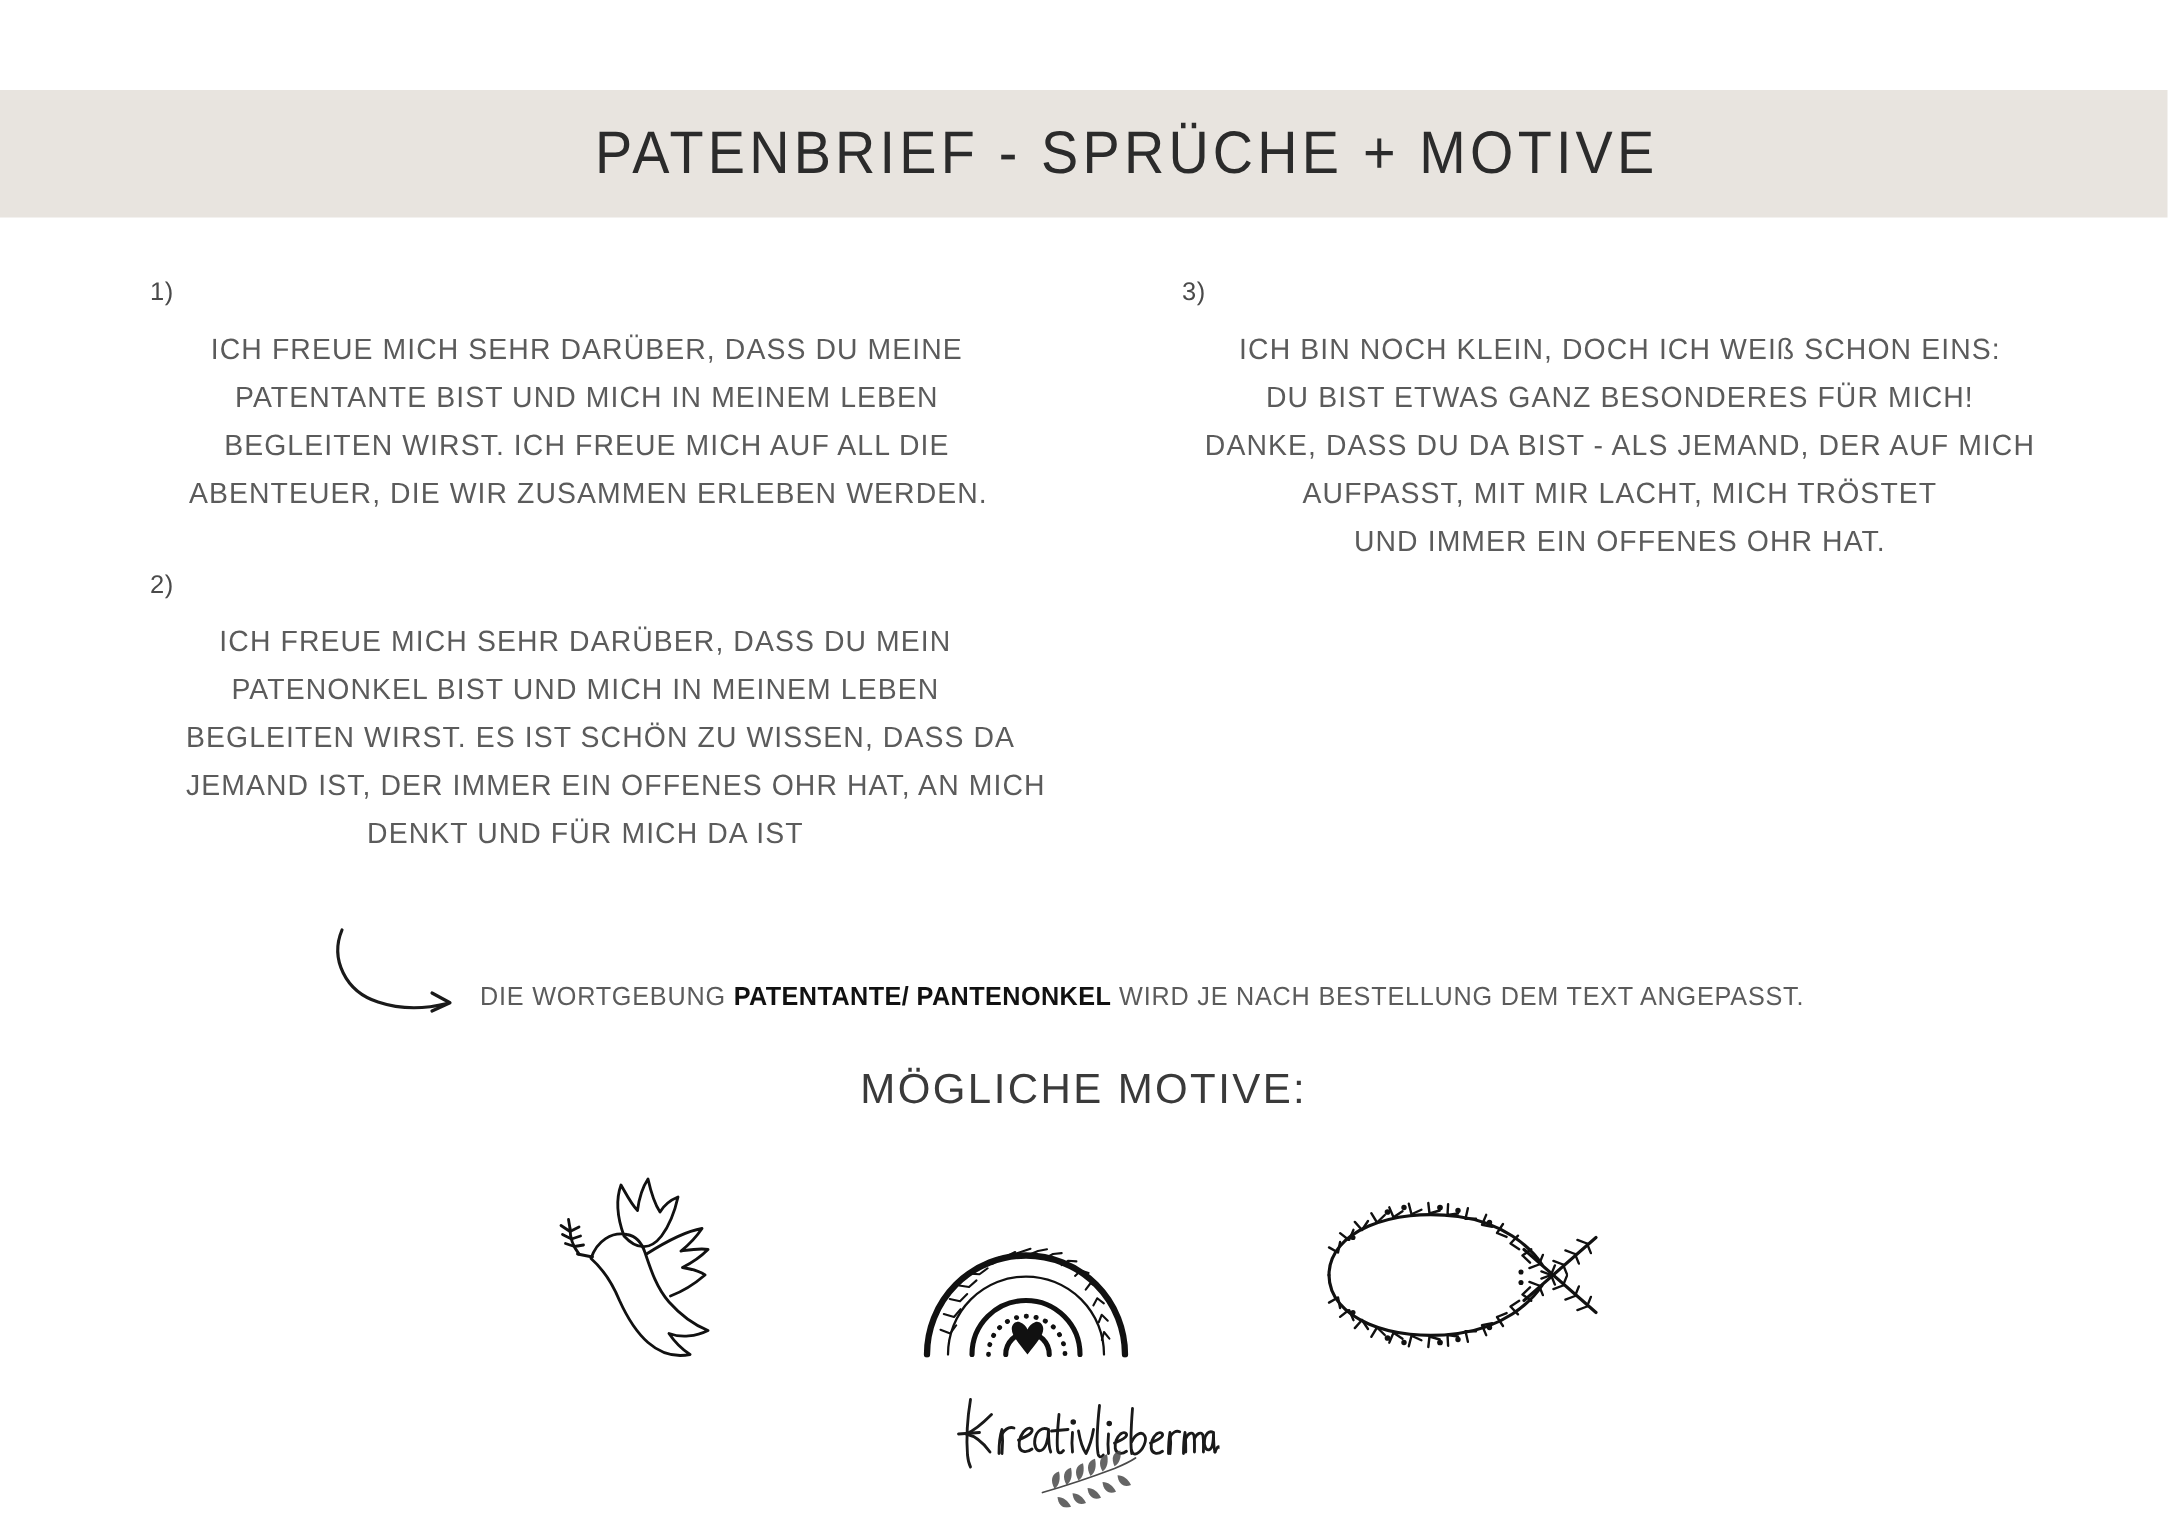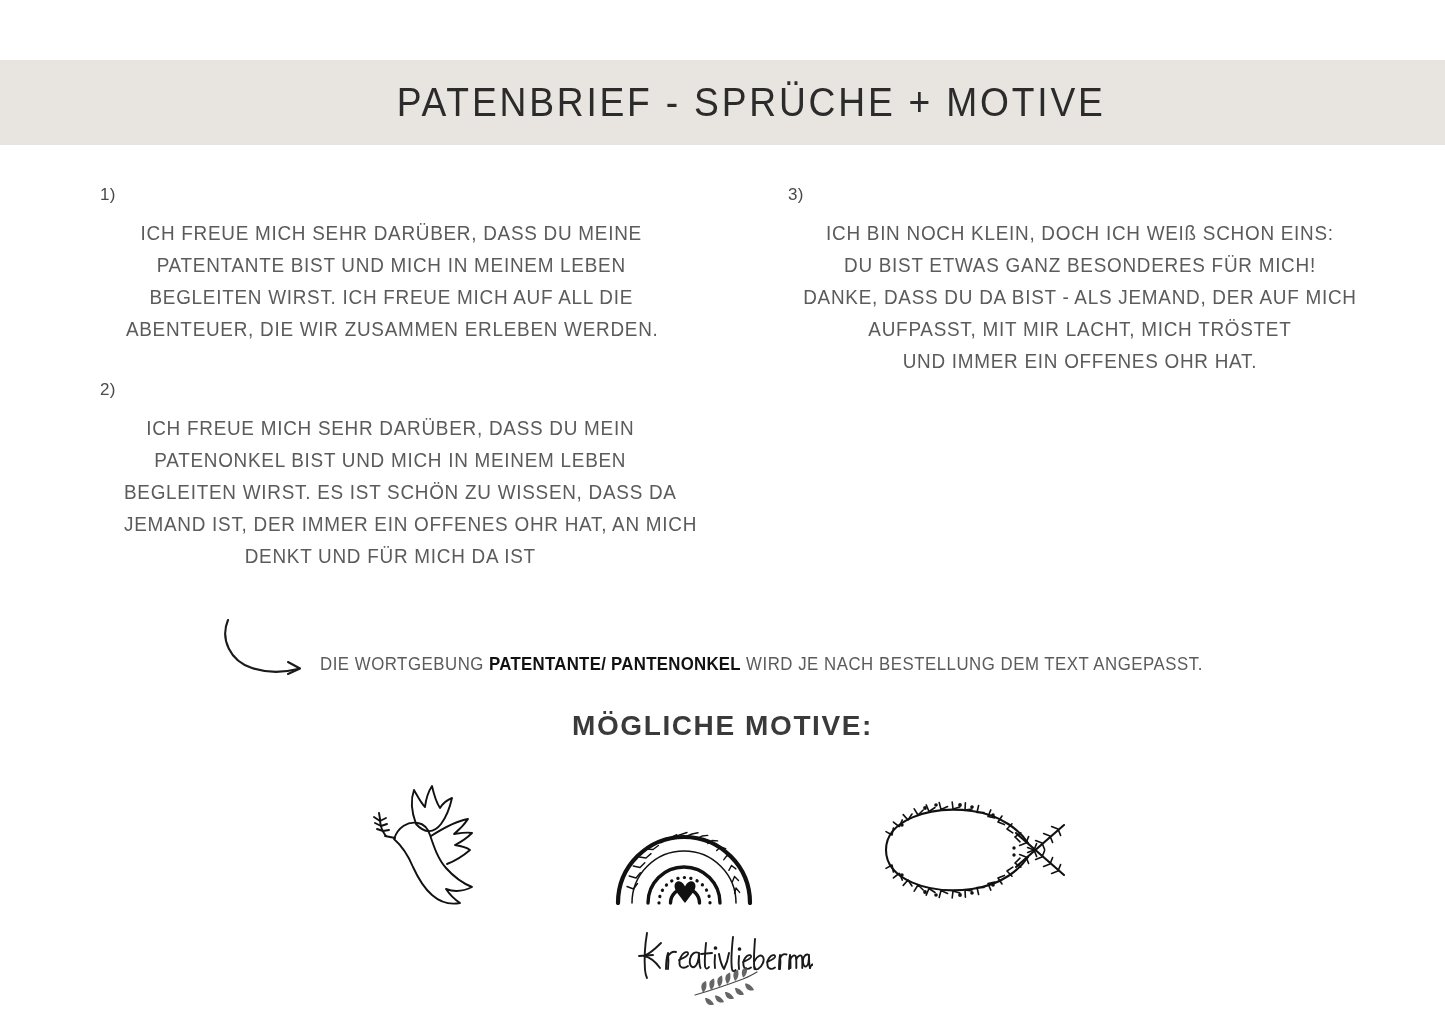--- a/index.html
+++ b/index.html
@@ -117,21 +117,21 @@
 
   
   .motives-heading {
     position: absolute;
     left: 0;
     top: 565px;
     width: 1445px;
     text-align: center;
     font-family: "Liberation Sans", sans-serif;
     font-size: 28px;
-    font-weight: 700;
+    font-weight: 400;
     letter-spacing: 1.6px;
     color: #3a3a3a;
   }
 
   
   .motive-row {
     position: absolute;
     left: 0;
     top: 630px;
     width: 1445px;

